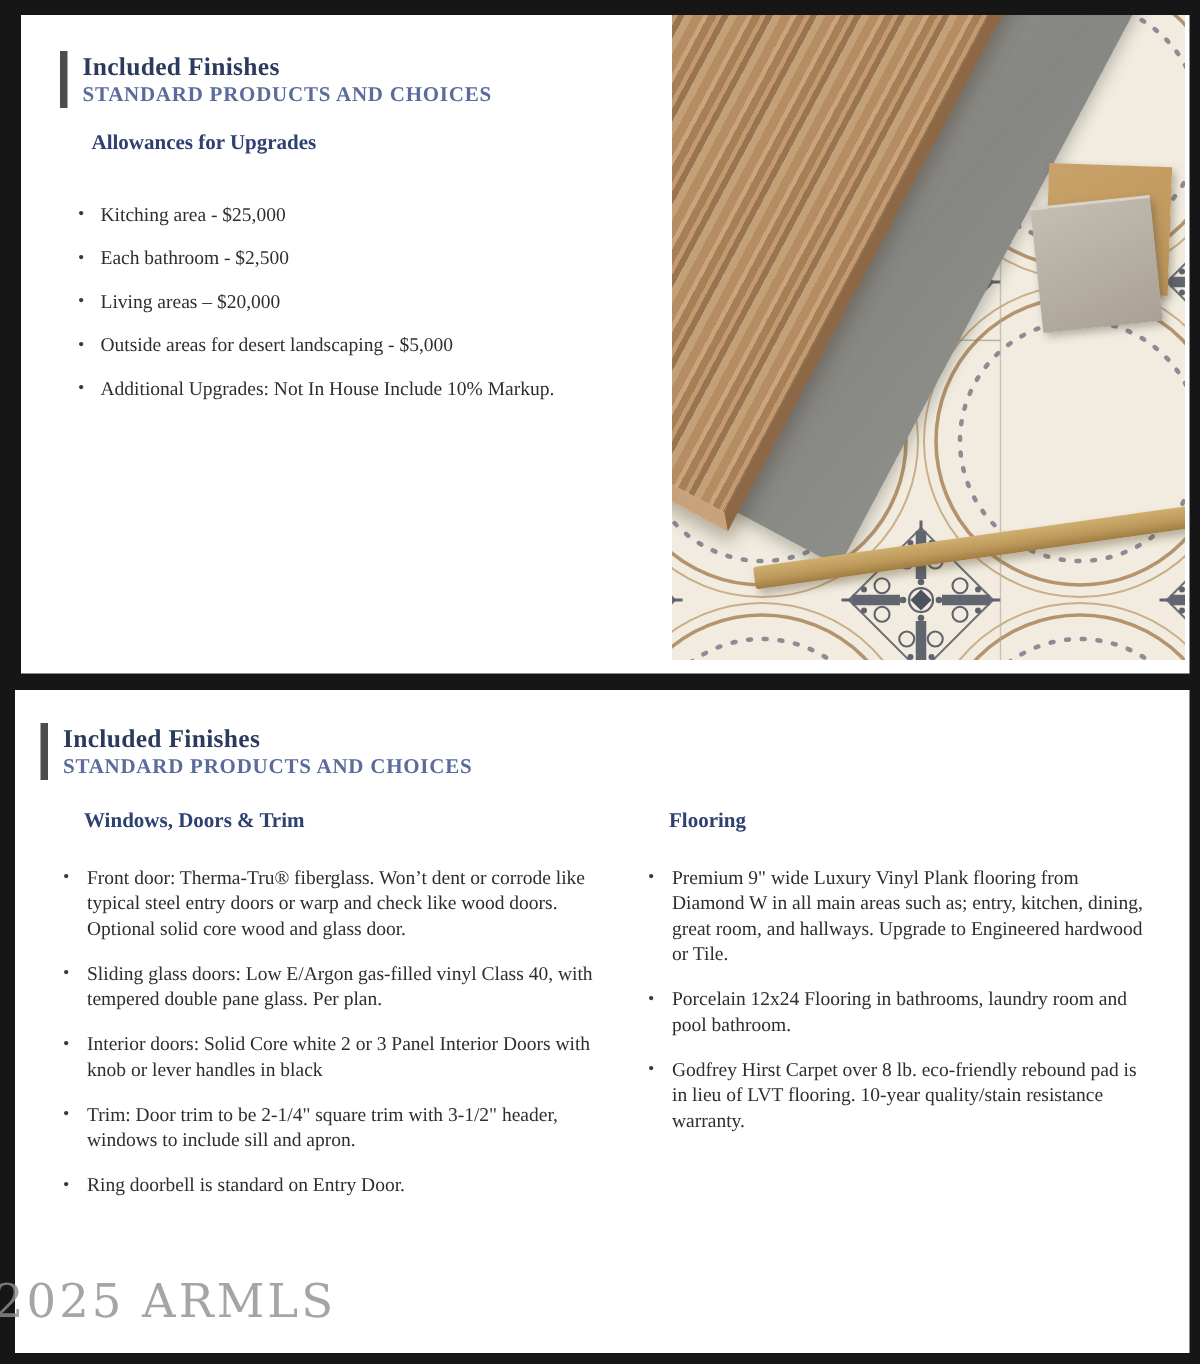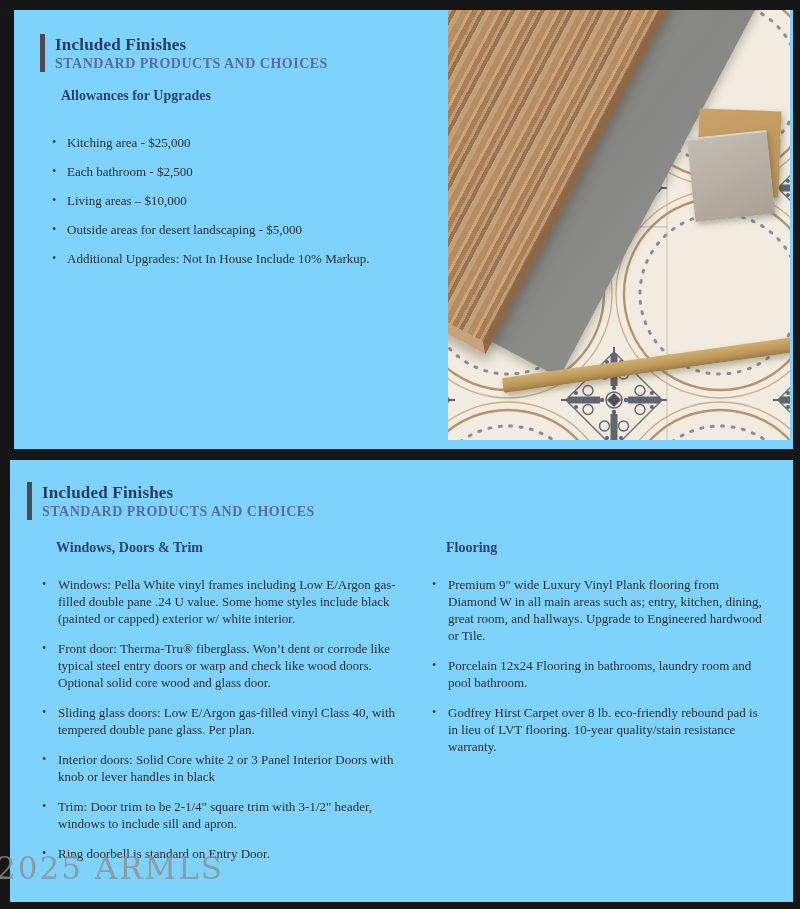--- a/index.html
+++ b/index.html
@@ -1,18 +1,18 @@
 <!DOCTYPE html>
 <html><head>
 <meta charset="utf-8">
 <style>
   html,body{margin:0;padding:0;background:#181818;}
   .canvas{position:relative;width:800px;height:909px;background:#161616;overflow:hidden;
           font-family:"Liberation Serif", serif;}
-  .card{position:absolute;background:#7dd3fc;overflow:hidden;}
+  .card{position:absolute;background:#ffffff;overflow:hidden;}
   .card1{left:14px;top:10px;width:779px;height:439px;}
   .card2{left:10px;top:460px;width:783px;height:442px;}
 
   
   .hdr{display:flex;align-items:stretch;}
   .hdr-bar{width:5px;background:#4c4c4e;margin-right:10px;}
   .hdr-title{font-size:17px;font-weight:bold;color:#2b3a5f;line-height:21px;letter-spacing:.2px;}
   .hdr-sub{font-size:14px;color:#5a6b9c;line-height:17px;letter-spacing:.5px;font-weight:bold;}
 
   .c1-header{position:absolute;left:26px;top:24px;}
@@ -67,21 +67,21 @@
         <div class="hdr-title">Included Finishes</div>
         <div class="hdr-sub">STANDARD PRODUCTS AND CHOICES</div>
       </div>
     </div>
 
     <div class="c1-section">Allowances for Upgrades</div>
 
     <ul class="blist c1-list">
       <li>Kitching area - $25,000</li>
       <li>Each bathroom - $2,500</li>
-      <li>Living areas – $10,000</li>
+      <li>Living areas – $20,000</li>
       <li>Outside areas for desert landscaping - $5,000</li>
       <li>Additional Upgrades: Not In House Include 10% Markup.</li>
     </ul>
 
     <div class="photo">
       <svg width="342" height="430" viewBox="0 0 342 430">
         <defs>
           <g id="arm">
             <rect x="-3.5" y="-46" width="7" height="32" fill="#61656f"></rect>
             <circle cx="-9.5" cy="-26" r="5" stroke="#5f636e" stroke-width="1.4" fill="none"></circle>
@@ -131,21 +131,20 @@
       <div>
         <div class="hdr-title">Included Finishes</div>
         <div class="hdr-sub">STANDARD PRODUCTS AND CHOICES</div>
       </div>
     </div>
 
     <div class="c2-cols">
       <div class="col-l">
         <div class="col-title">Windows, Doors &amp; Trim</div>
         <ul class="blist">
-          <li>Windows: Pella White vinyl frames including Low E/Argon gas-filled double pane .24 U value. Some home styles include black (painted or capped) exterior w/ white interior.</li>
           <li>Front door: Therma-Tru® fiberglass. Won’t dent or corrode like typical steel entry doors or warp and check like wood doors. Optional solid core wood and glass door.</li>
           <li>Sliding glass doors: Low E/Argon gas-filled vinyl Class 40, with tempered double pane glass. Per plan.</li>
           <li>Interior doors: Solid Core white 2 or 3 Panel Interior Doors with knob or lever handles in black</li>
           <li>Trim: Door trim to be 2-1/4" square trim with 3-1/2" header, windows to include sill and apron.</li>
           <li>Ring doorbell is standard on Entry Door.</li>
         </ul>
       </div>
       <div class="col-r">
         <div class="col-title">Flooring</div>
         <ul class="blist">

